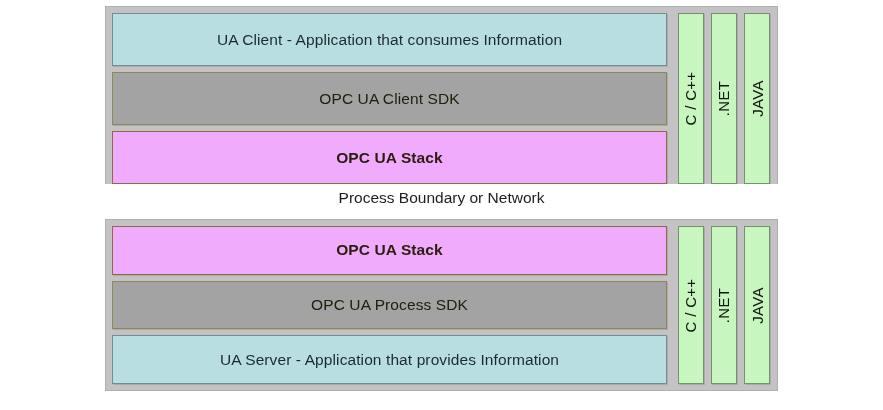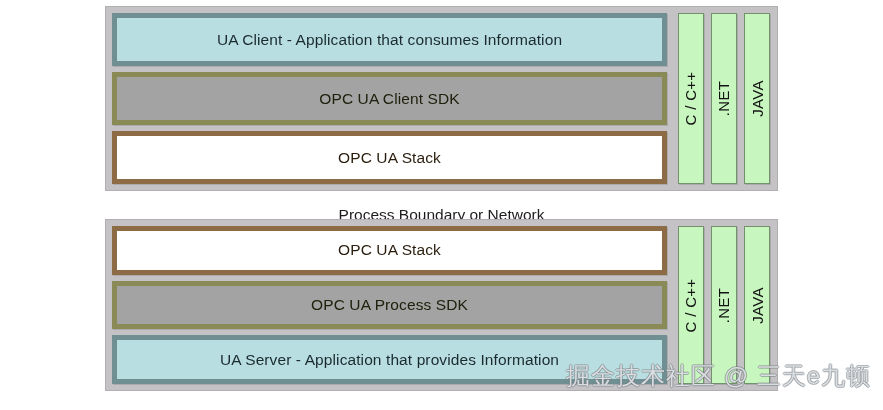--- a/index.html
+++ b/index.html
@@ -48,35 +48,35 @@
     flex: 0 0 auto;
     display: flex;
     flex-direction: row;
     gap: 7px;
     margin-left: 11px;
     padding-right: 2px;
   }
 
   .layer {
     flex: 1 1 0;
-    border: 5px solid #c2410c;
+    border: 1px solid #c2410c;
     box-sizing: border-box;
     display: flex;
     align-items: center;
     justify-content: center;
     font-size: 15.5px;
     color: #1d1d1d;
     letter-spacing: .1px;
     box-shadow: 1px 1px 0 rgba(0,0,0,.12);
   }
   .layer + .layer { margin-top: 6px; }
 
   .layer-blue   { background: #b9dee1; border-color: #6f8f92; color: #1a2b30; }
   .layer-yellow { background: #a3a3a3; border-color: #8a8a56; color: #20200e; }
-  .layer-orange { background: #ffffff; border-color: #8c6b45; color: #2a1d0d; }
+  .layer-orange { background: #f0abfc; border-color: #8c6b45; color: #2a1d0d; font-weight: bold; }
 
   .lang {
     width: 26px;
     background: #c7f6be;
     border: 1px solid #72916c;
     box-sizing: border-box;
     display: flex;
     align-items: center;
     justify-content: center;
     box-shadow: 1px 1px 0 rgba(0,0,0,.12);
@@ -87,21 +87,21 @@
     white-space: nowrap;
     font-size: 15px;
     color: #121212;
     letter-spacing: .3px;
   }
 
   
   #boundary {
     position: absolute;
     left: 105px;
-    top: 201px;
+    top: 184px;
     width: 673px;
     height: 28px;
     display: flex;
     align-items: center;
     justify-content: center;
     background: #ffffff;
     font-size: 15.5px;
     color: #1d1d1d;
   }
 
@@ -167,15 +167,14 @@
       <div class="lang">
         <span>.NET</span>
       </div>
       <div class="lang">
         <span>JAVA</span>
       </div>
     </div>
 
   </div>
 
-  <div id="watermark">掘金技术社区 @ 三天e九顿</div>
 
 </div>
 
 </body></html>

